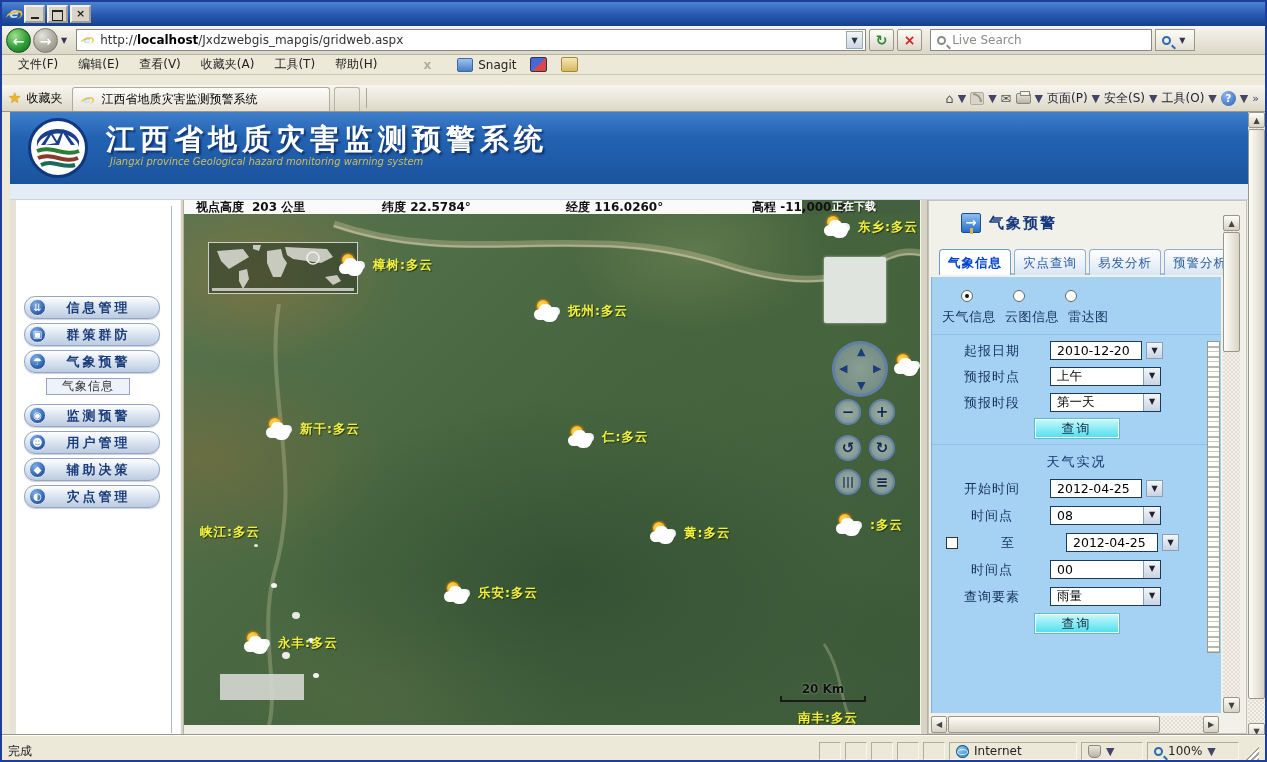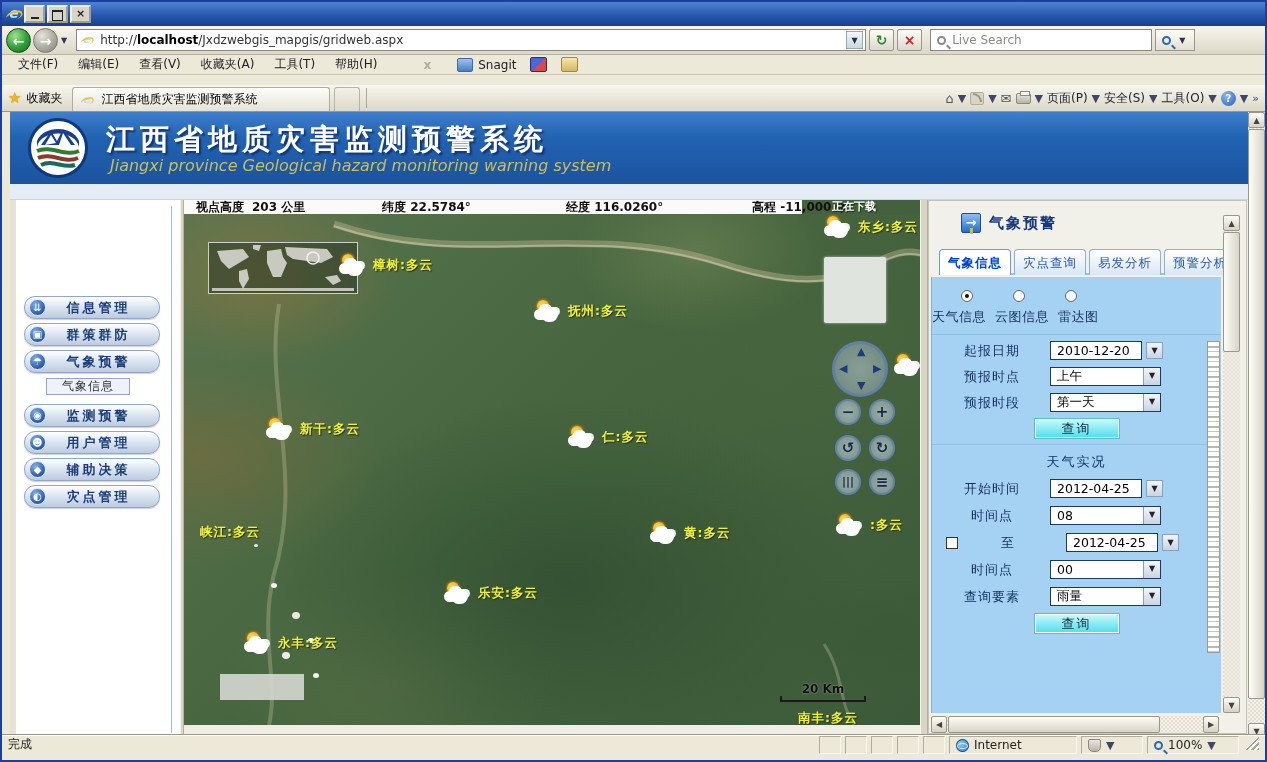--- a/index.html
+++ b/index.html
@@ -77,21 +77,21 @@
 
   
   #page{position:absolute;left:8px;top:110px;width:1238px;height:627px;background:#f0eee4;overflow:hidden;}
 
   #banner{position:absolute;left:0;top:0;width:1238px;height:72px;
     background:linear-gradient(180deg,#3f7ecb 0%,#2263b2 35%,#1b539e 100%);}
   #banner .logo{position:absolute;left:18px;top:6px;width:60px;height:60px;border-radius:50%;background:#fff;
     border:3px solid #10387e;overflow:hidden;}
   #banner .btitle{position:absolute;left:96px;top:8px;color:#fff;font-size:29px;font-weight:bold;letter-spacing:5px;
     text-shadow:2px 2px 2px rgba(10,30,80,.7);white-space:nowrap;}
-  #banner .bsub{position:absolute;left:100px;top:44px;color:#cdbd58;font-size:16px;font-style:italic;white-space:nowrap;}
+  #banner .bsub{position:absolute;left:100px;top:44px;color:#cdbd58;font-size:10px;font-style:italic;white-space:nowrap;}
   #bannergap{position:absolute;left:0;top:72px;width:1238px;height:16px;background:#e4ecf6;border-bottom:1px solid #c8d4e4;}
 
   
   #sidebar{position:absolute;left:0;top:88px;width:170px;height:539px;background:#fff;border-left:6px solid #e6e3d6;}
   #sidebar .vline{position:absolute;right:8px;top:6px;bottom:6px;width:1px;background:#aab8d0;}
   .pill{position:absolute;left:8px;width:136px;height:23px;border-radius:11px;border:1px solid #93a6c6;
     background:linear-gradient(180deg,#ffffff,#dde7f2 45%,#bccbdf);display:flex;align-items:center;box-shadow:0 1px 1px rgba(120,140,170,.4);}
   .pill .picon{width:17px;height:17px;margin-left:4px;border-radius:50%;background:radial-gradient(circle at 35% 30%,#7fb0e8,#2a5aa8 70%);
     border:1px solid #dfe9f6;color:#fff;font-size:10px;line-height:16px;text-align:center;}
   .pill .plabel{flex:1;text-align:center;font-size:13px;font-weight:bold;color:#1a3c7a;letter-spacing:3px;padding-right:8px;}
@@ -148,21 +148,21 @@
   .signpost::after{content:"";position:absolute;left:8px;bottom:-2px;width:3px;height:6px;background:#d8b838;}
   #phead .pt{font-size:15px;font-weight:bold;color:#16387e;letter-spacing:2px;}
   #ptabs{position:absolute;left:10px;top:48px;right:8px;height:26px;display:flex;gap:3px;border-bottom:2px solid #9cc2e8;}
   .tab{flex:0 0 72px;height:26px;border:1px solid #8fb0d4;border-bottom:none;border-radius:4px 4px 0 0;
     background:linear-gradient(#ffffff,#d9e6f4);color:#2a5aa0;font-size:12.5px;text-align:center;line-height:25px;letter-spacing:1px;}
   .tab.active{background:#fff;color:#0044cc;font-weight:bold;border-color:#6f9cc9;}
   #pcontent{position:absolute;left:2px;top:76px;width:290px;height:436px;background:#a5d2f2;border-left:1px solid #7fb0d8;padding-top:12px;overflow:hidden;}
   #radiorow{display:flex;gap:40px;padding-left:29px;height:14px;align-items:center;}
   .radio{width:12px;height:12px;border-radius:50%;background:#fff;border:1px solid #666;position:relative;}
   .radio.checked::after{content:"";position:absolute;left:3px;top:3px;width:4px;height:4px;border-radius:50%;background:#111;}
-  #radiolabels{display:flex;gap:9px;margin-top:5px;}
+  #radiolabels{display:flex;gap:9px;padding-left:10px;margin-top:5px;}
   #radiolabels span{font-size:13px;color:#15305e;letter-spacing:.5px;}
   .bluesep{height:1px;background:#8fc0e8;margin:8px 0 6px 0;}
   .sect-title{text-align:center;font-size:13px;color:#14366e;letter-spacing:2px;margin:4px 0 8px 0;}
   .frow{display:flex;align-items:center;height:19px;margin:0 0 7px 14px;}
   .frow .chk{display:none;width:12px;height:12px;background:#fff;border:1px solid #333;margin-right:4px;}
   .frow.has-checkbox .chk{display:inline-block;}
   .flabel{width:92px;text-align:center;font-size:13px;color:#15305e;letter-spacing:1px;}
   .fcombo{display:flex;align-items:center;height:19px;margin-left:12px;border:1px solid #1c3a5e;background:#fff;}
   .fval{width:92px;padding-left:6px;font-size:12.5px;color:#000;white-space:nowrap;}
   .farrow{width:17px;height:17px;background:linear-gradient(#f4f6f8,#c9d4e2);border-left:1px solid #8aa0b8;
@@ -179,21 +179,21 @@
 
   
   .sb-btn{position:absolute;background:linear-gradient(#fdfdf8,#d6d2c4);border:1px solid #9a968a;border-radius:2px;
     color:#444;font-size:8px;text-align:center;}
   .sb-track{position:absolute;background:repeating-conic-gradient(#f4f2ea 0 25%,#e2dfd2 0 50%) 0 0/4px 4px;}
   .sb-thumb{position:absolute;background:linear-gradient(90deg,#fdfdf8,#d8d4c6);border:1px solid #9a968a;border-radius:2px;}
   .sb-thumb.h{background:linear-gradient(180deg,#fdfdf8,#d8d4c6);}
 
   
   #statusbar{position:absolute;left:0;bottom:0;width:100%;height:25px;background:#ece9d8;border-top:1px solid #fff;
-    box-shadow:0 -1px 0 #9a968a;display:flex;align-items:flex-start;padding:0 6px;gap:4px;font-size:12px;color:#222;}
+    box-shadow:0 -1px 0 #9a968a;display:flex;align-items:flex-end;padding:0 6px;gap:4px;font-size:12px;color:#222;}
   #statusbar .done{flex:1;}
   .pane{height:18px;border:1px solid;border-color:#b0aca0 #f8f6ee #f8f6ee #b0aca0;display:flex;align-items:center;padding:0 6px;gap:5px;}
   .pane.empty{width:22px;}
   .globe{display:inline-block;width:13px;height:13px;border-radius:50%;background:radial-gradient(circle at 35% 35%,#8cc8f0,#2a7ab8);
     box-shadow:inset 0 0 0 1px #1a5a8c;position:relative;}
   .globe::after{content:"";position:absolute;left:1px;top:4px;width:9px;height:4px;border:1px solid rgba(255,255,255,.75);border-radius:50%;}
   .shield{display:inline-block;width:13px;height:13px;background:linear-gradient(#e8e6de,#b8b4a8);border:1px solid #8a887c;border-radius:2px 2px 5px 5px;}
   .grip{width:14px;height:14px;margin-left:2px;background:repeating-linear-gradient(135deg,#fff 0 2px,#a8a498 2px 4px);
     clip-path:polygon(100% 0,100% 100%,0 100%);}
 </style>

